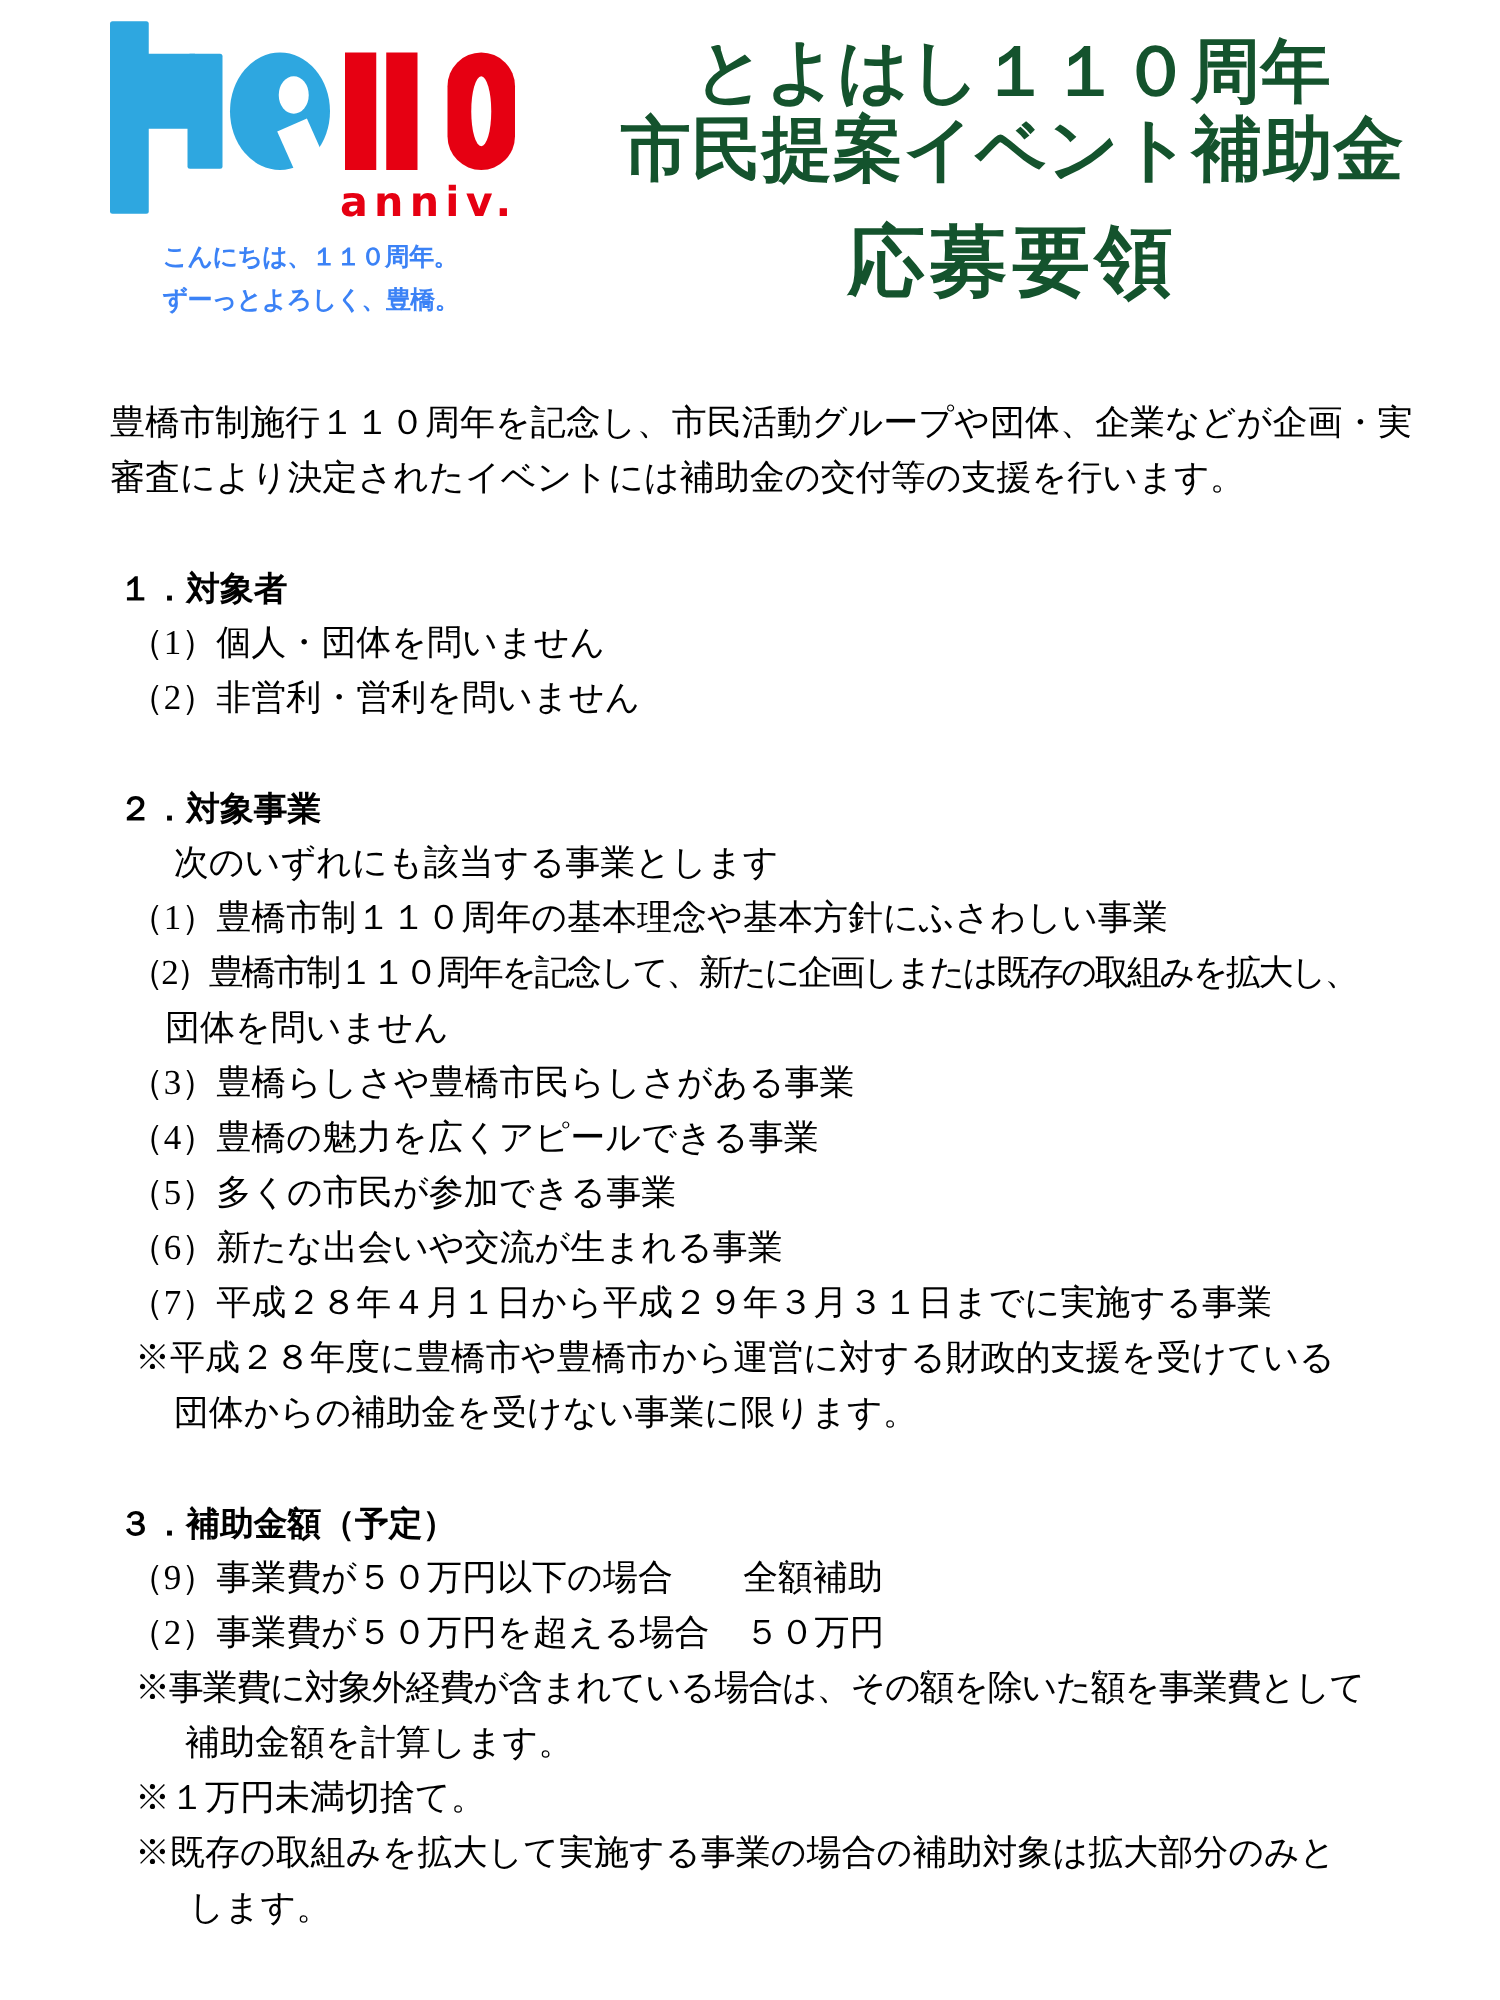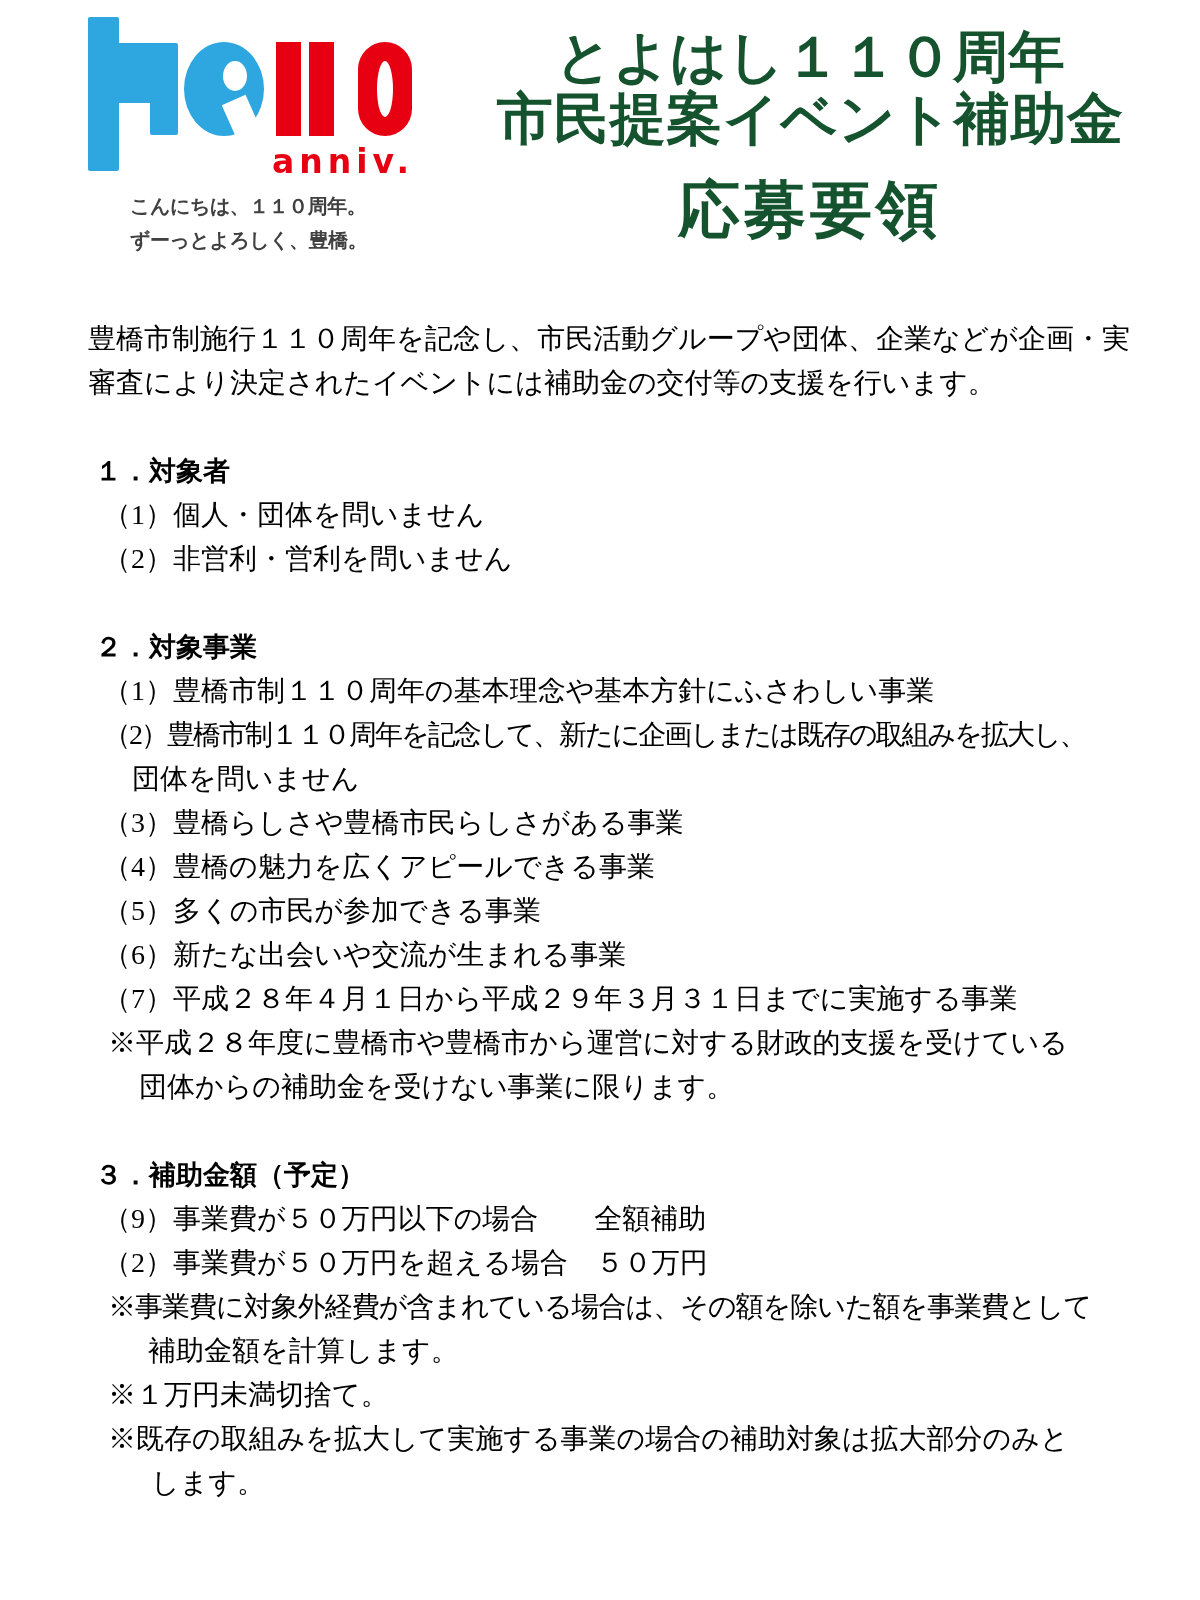--- a/index.html
+++ b/index.html
@@ -6,21 +6,21 @@
   body {
     width:1200px; height:1600px; background:#ffffff; position:relative;
     font-family:"Liberation Serif", serif; color:#000;
     overflow:hidden;
   }
   
   .logo-wrap { position:absolute; left:86px; top:12px; width:330px; height:165px; }
   .tagline {
     position:absolute; left:130px; top:189px;
     font-family:"Liberation Sans", sans-serif; font-weight:bold;
-    font-size:20px; line-height:34px; letter-spacing:-0.5px; color:#404040;
+    font-size:20px; line-height:34px; letter-spacing:-0.5px; color:#3b82f6;
     white-space:nowrap;
   }
   
   .title-block {
     position:absolute; left:465px; top:26px; width:690px; text-align:center;
     font-family:"Liberation Sans", sans-serif; color:#14532d;
   }
   .title-l1 { font-size:56px; line-height:62px; font-weight:600; white-space:nowrap; }
   .title-l2 { font-size:56px; line-height:62px; font-weight:600; white-space:nowrap; letter-spacing:0.5px; }
   .title-l3 { font-size:62px; line-height:70px; font-weight:700; margin-top:25px; letter-spacing:4px; white-space:nowrap;text-align:center; }
@@ -92,20 +92,21 @@
     <div class="section-heading">１．対象者</div>
     <div>
           <div class="line item">（1）個人・団体を問いません</div>
           <div class="line item">（2）非営利・営利を問いません</div>
         </div>
   </div>
 
   <div class="section">
     <div class="section-heading">２．対象事業</div>
     <div>
+          <div class="line lead">次のいずれにも該当する事業とします</div>
           <div class="line item">（1）豊橋市制１１０周年の基本理念や基本方針にふさわしい事業</div>
           <div class="line item tight">（2）豊橋市制１１０周年を記念して、新たに企画しまたは既存の取組みを拡大し、</div>
           <div class="line cont">団体を問いません</div>
           <div class="line item">（3）豊橋らしさや豊橋市民らしさがある事業</div>
           <div class="line item">（4）豊橋の魅力を広くアピールできる事業</div>
           <div class="line item">（5）多くの市民が参加できる事業</div>
           <div class="line item">（6）新たな出会いや交流が生まれる事業</div>
           <div class="line item">（7）平成２８年４月１日から平成２９年３月３１日までに実施する事業</div>
           <div class="line note">※平成２８年度に豊橋市や豊橋市から運営に対する財政的支援を受けている</div>
           <div class="line cont2">団体からの補助金を受けない事業に限ります。</div>

